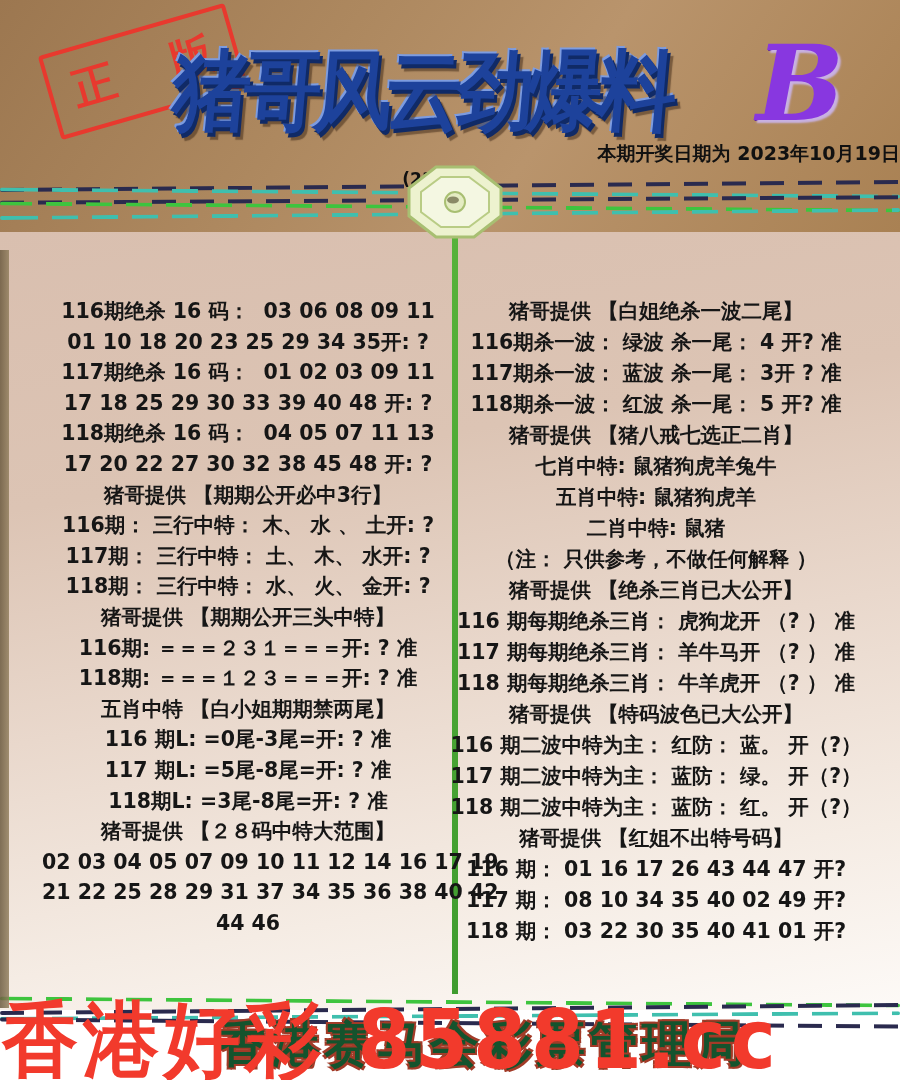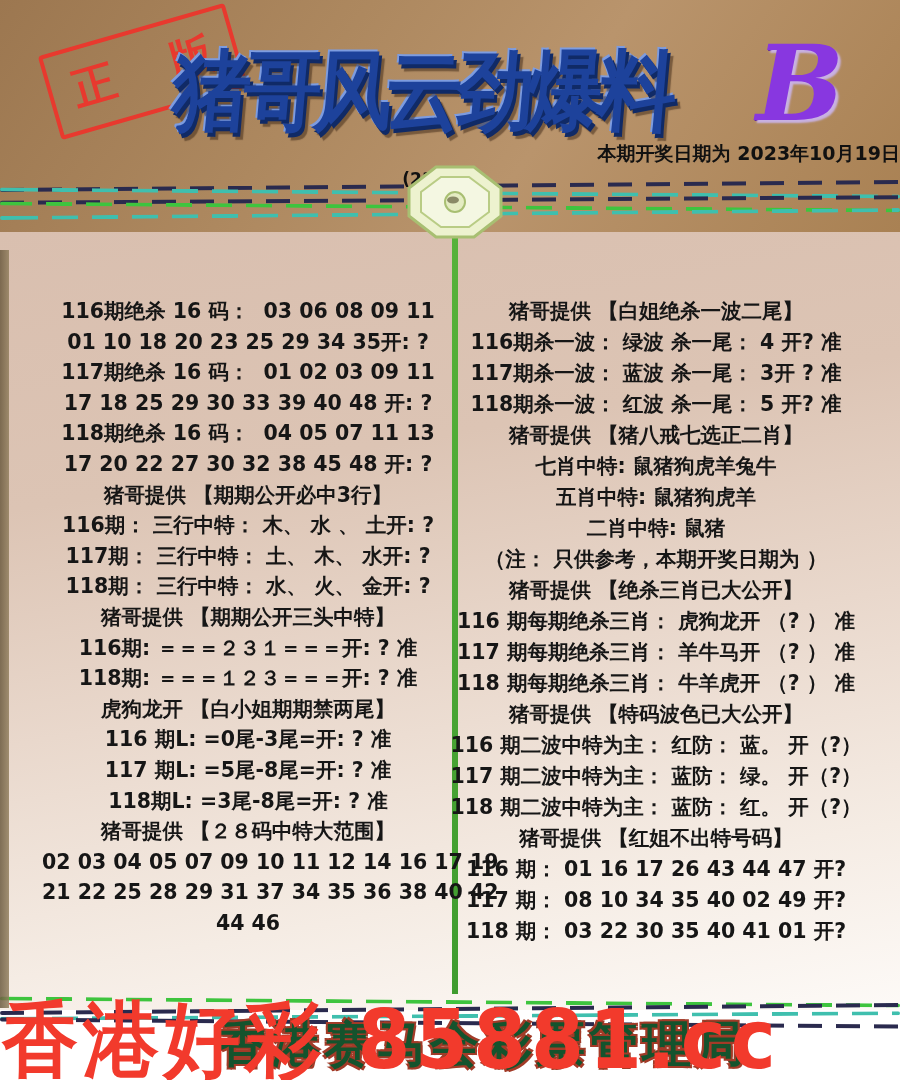--- a/index.html
+++ b/index.html
@@ -97,40 +97,40 @@
     <div class="line">17 18 25 29 30 33 39 40 48 开: ?</div>
     <div class="line">118期绝杀 16 码：  04 05 07 11 13</div>
     <div class="line">17 20 22 27 30 32 38 45 48 开: ?</div>
     <div class="line">猪哥提供 【期期公开必中3行】</div>
     <div class="line">116期： 三行中特： 木、 水 、 土开: ?</div>
     <div class="line">117期： 三行中特： 土、 木、 水开: ?</div>
     <div class="line">118期： 三行中特： 水、 火、 金开: ?</div>
     <div class="line">猪哥提供 【期期公开三头中特】</div>
     <div class="line">116期: ＝＝＝２３１＝＝＝开: ? 准</div>
     <div class="line">118期: ＝＝＝１２３＝＝＝开: ? 准</div>
-    <div class="line">虎狗龙开 【白小姐期期禁两尾】</div>
+    <div class="line">五肖中特 【白小姐期期禁两尾】</div>
     <div class="line">116 期L: =0尾-3尾=开: ? 准</div>
     <div class="line">117 期L: =5尾-8尾=开: ? 准</div>
     <div class="line">118期L: =3尾-8尾=开: ? 准</div>
     <div class="line">猪哥提供 【２８码中特大范围】</div>
     <div class="line">02 03 04 05 07 09 10 11 12 14 16 17 19</div>
     <div class="line">21 22 25 28 29 31 37 34 35 36 38 40 42</div>
     <div class="line">44 46</div>
   </div>
 
   <div class="col col-right">
     <div class="line">猪哥提供 【白姐绝杀一波二尾】</div>
     <div class="line">116期杀一波： 绿波 杀一尾： 4 开? 准</div>
     <div class="line">117期杀一波： 蓝波 杀一尾： 3开 ? 准</div>
     <div class="line">118期杀一波： 红波 杀一尾： 5 开? 准</div>
     <div class="line">猪哥提供 【猪八戒七选正二肖】</div>
     <div class="line">七肖中特: 鼠猪狗虎羊兔牛</div>
     <div class="line">五肖中特: 鼠猪狗虎羊</div>
     <div class="line">二肖中特: 鼠猪</div>
-    <div class="line">（注： 只供参考，本期开奖日期为 ）</div>
+    <div class="line">（注： 只供参考，不做任何解释 ）</div>
     <div class="line">猪哥提供 【绝杀三肖已大公开】</div>
     <div class="line">116 期每期绝杀三肖： 虎狗龙开 （? ） 准</div>
     <div class="line">117 期每期绝杀三肖： 羊牛马开 （? ） 准</div>
     <div class="line">118 期每期绝杀三肖： 牛羊虎开 （? ） 准</div>
     <div class="line">猪哥提供 【特码波色已大公开】</div>
     <div class="line">116 期二波中特为主： 红防： 蓝。 开（?）</div>
     <div class="line">117 期二波中特为主： 蓝防： 绿。 开（?）</div>
     <div class="line">118 期二波中特为主： 蓝防： 红。 开（?）</div>
     <div class="line">猪哥提供 【红姐不出特号码】</div>
     <div class="line">116 期： 01 16 17 26 43 44 47 开?</div>

